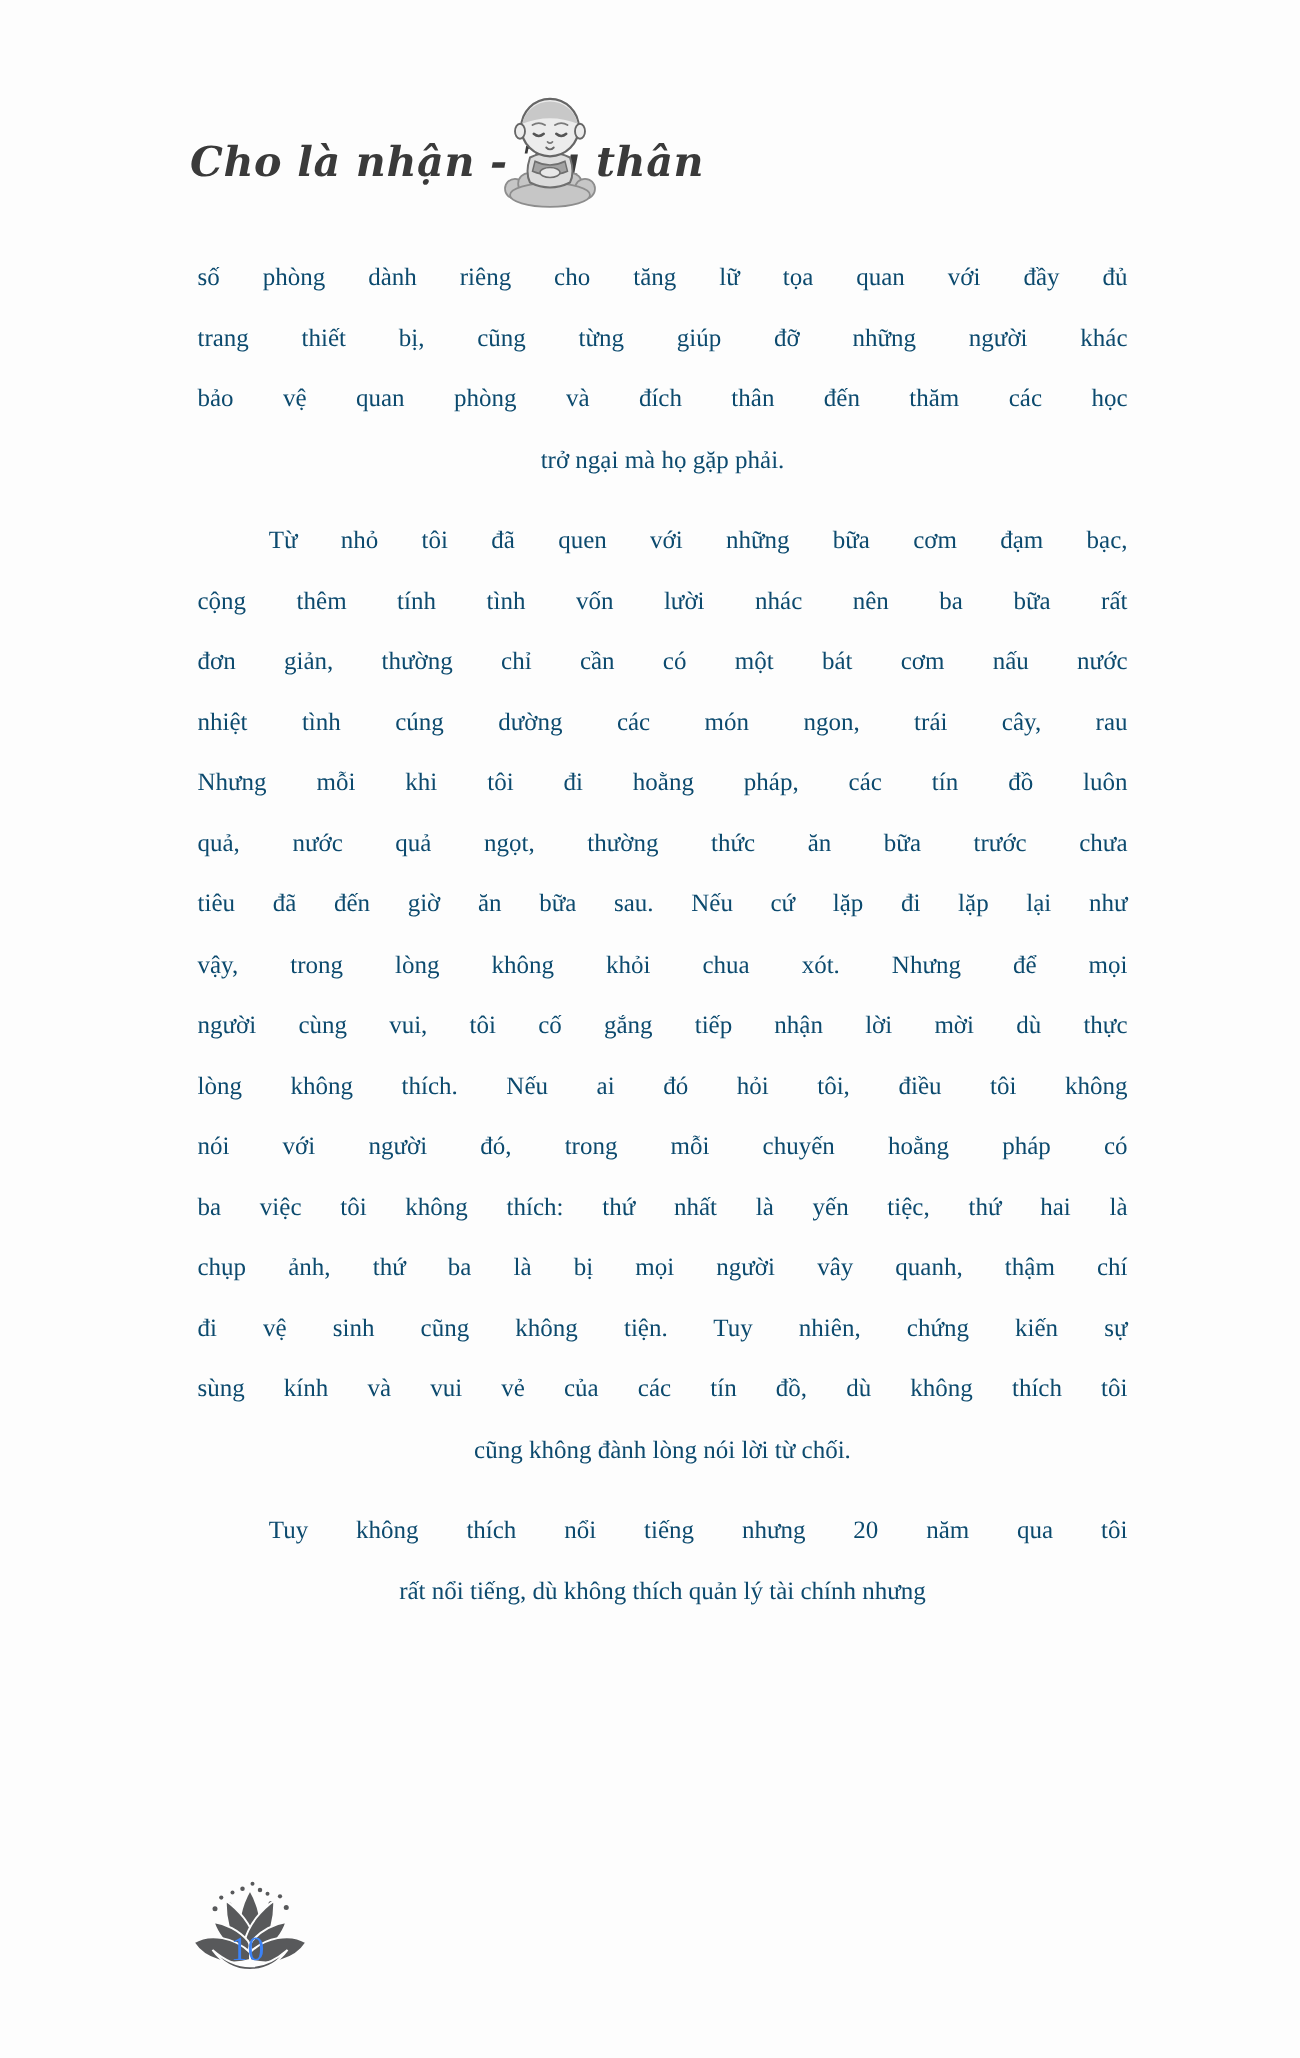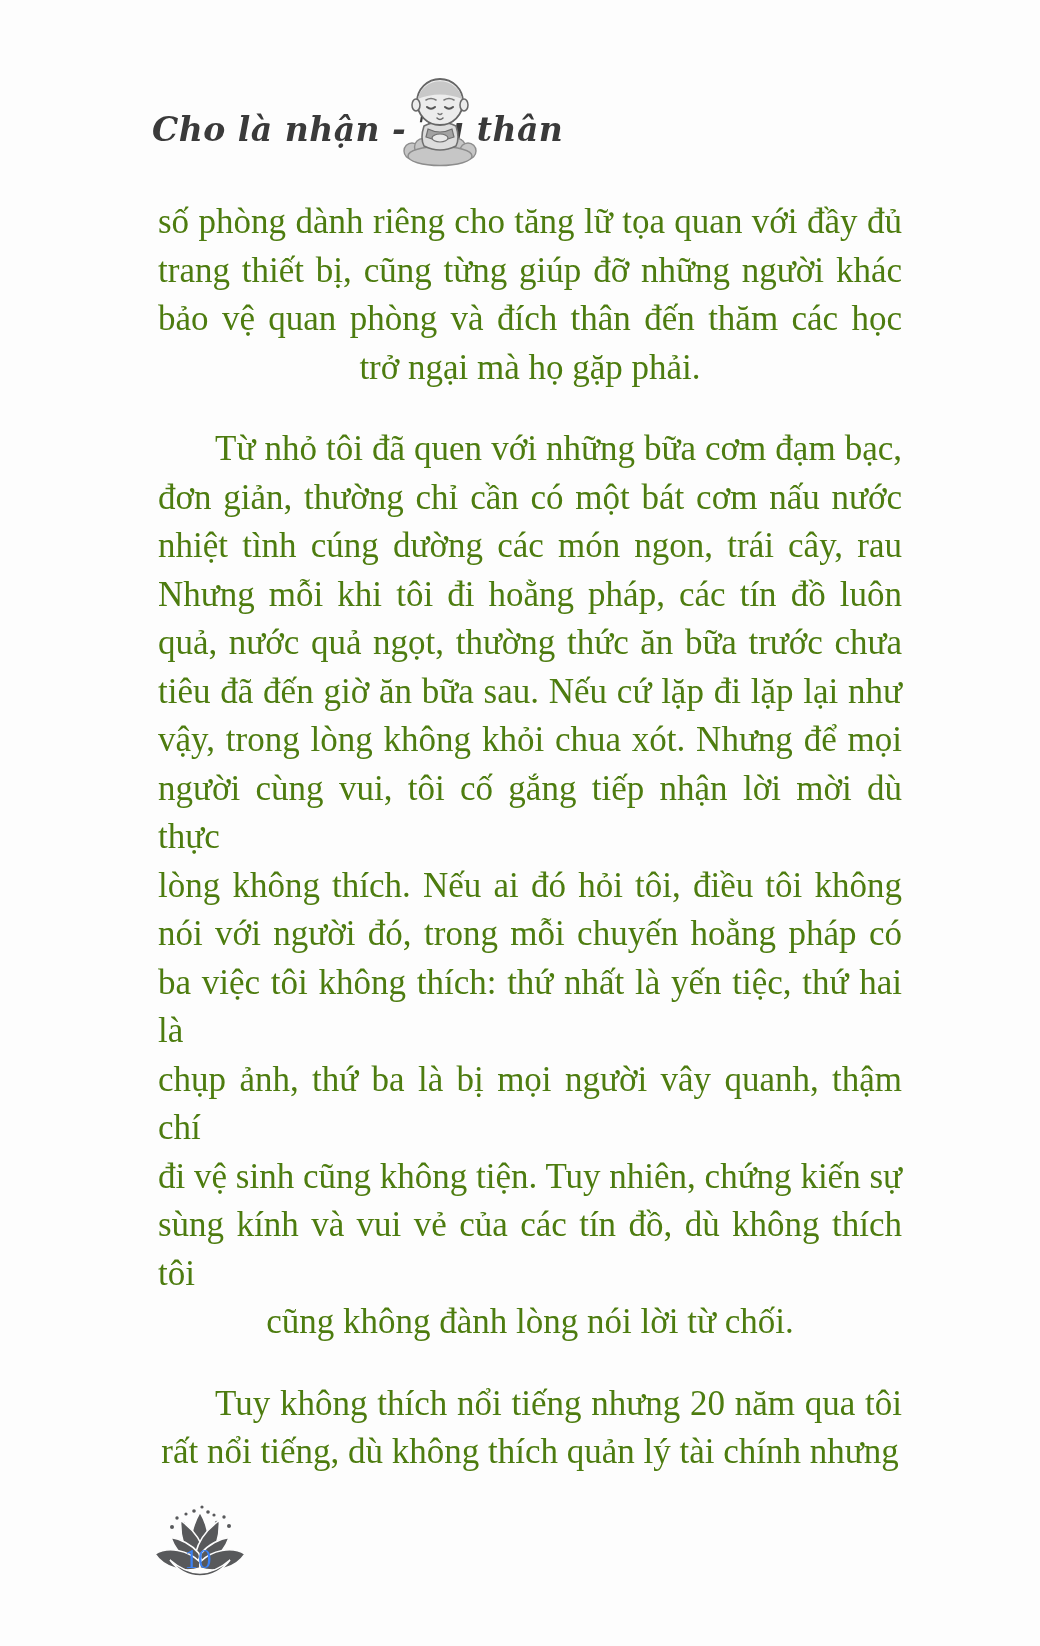--- a/index.html
+++ b/index.html
@@ -34,25 +34,25 @@
     left: 398px;
     top: 74px;
   }
 
   
   .body-text {
     position: absolute;
     left: 158px;
     top: 198px;
     width: 744px;
-    font-size: 35px;
+    font-size: 20px;
     line-height: 48.5px;
-    color: #4d7c0f;
+    color: #0c4a6e;
   }
-  .paragraph + .paragraph { margin-top: 33px; }
+  .paragraph + .paragraph { margin-top: 16px; }
   .line {
     text-align: center;
     white-space: normal;
   }
   .line.just {
     text-align: justify;
     text-align-last: justify;
   }
   .paragraph.indent .line:first-child { text-indent: 57px; }
 
@@ -113,20 +113,21 @@
 
   <div class="body-text">
       <div class="paragraph">
         <div class="line just">số phòng dành riêng cho tăng lữ tọa quan với đầy đủ</div>
         <div class="line just">trang thiết bị, cũng từng giúp đỡ những người khác</div>
         <div class="line just">bảo vệ quan phòng và đích thân đến thăm các học</div>
         <div class="line">trở ngại mà họ gặp phải.</div>
       </div>
       <div class="paragraph indent">
         <div class="line just">Từ nhỏ tôi đã quen với những bữa cơm đạm bạc,</div>
+        <div class="line just">cộng thêm tính tình vốn lười nhác nên ba bữa rất</div>
         <div class="line just">đơn giản, thường chỉ cần có một bát cơm nấu nước</div>
         <div class="line just">nhiệt tình cúng dường các món ngon, trái cây, rau</div>
         <div class="line just">Nhưng mỗi khi tôi đi hoằng pháp, các tín đồ luôn</div>
         <div class="line just">quả, nước quả ngọt, thường thức ăn bữa trước chưa</div>
         <div class="line just">tiêu đã đến giờ ăn bữa sau. Nếu cứ lặp đi lặp lại như</div>
         <div class="line just">vậy, trong lòng không khỏi chua xót. Nhưng để mọi</div>
         <div class="line just">người cùng vui, tôi cố gắng tiếp nhận lời mời dù thực</div>
         <div class="line just">lòng không thích. Nếu ai đó hỏi tôi, điều tôi không</div>
         <div class="line just">nói với người đó, trong mỗi chuyến hoằng pháp có</div>
         <div class="line just">ba việc tôi không thích: thứ nhất là yến tiệc, thứ hai là</div>

